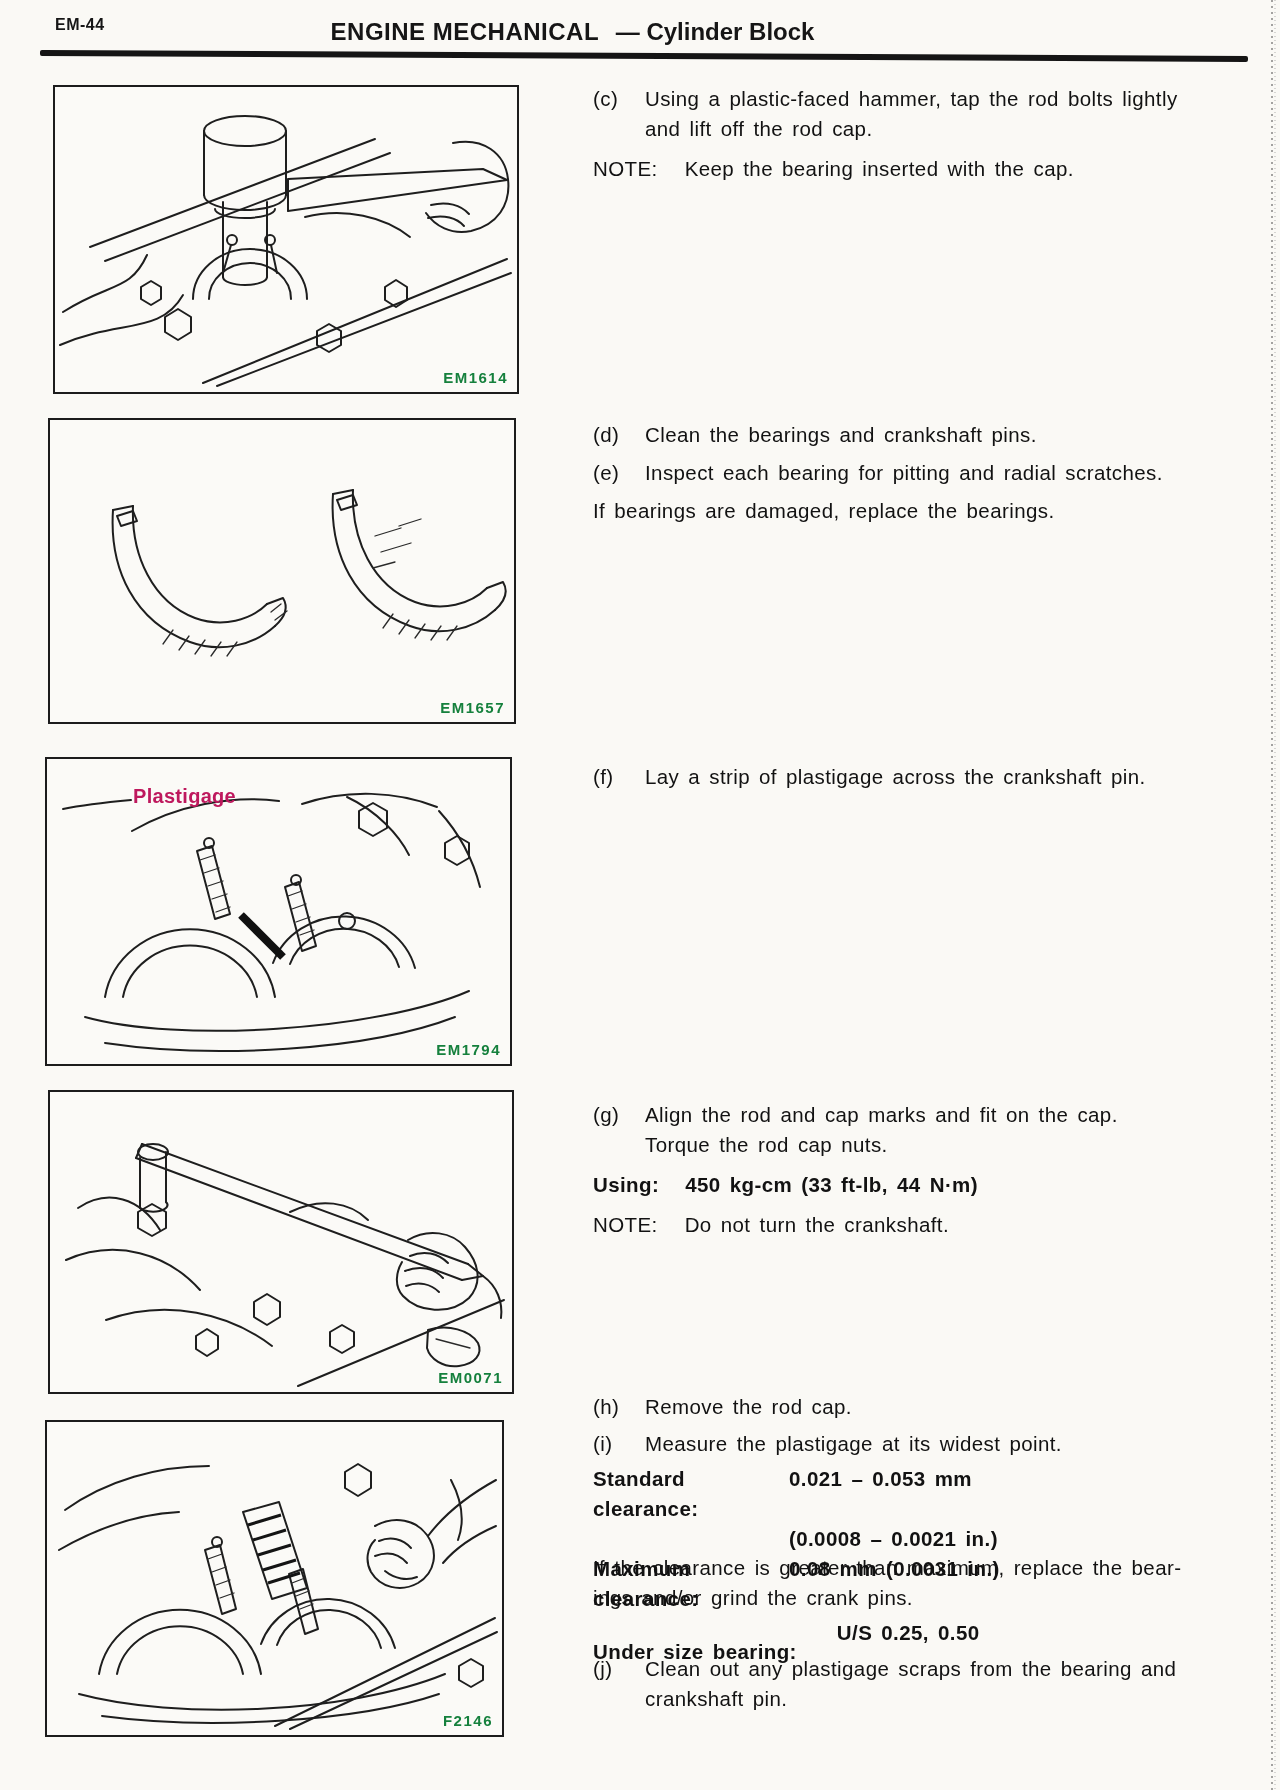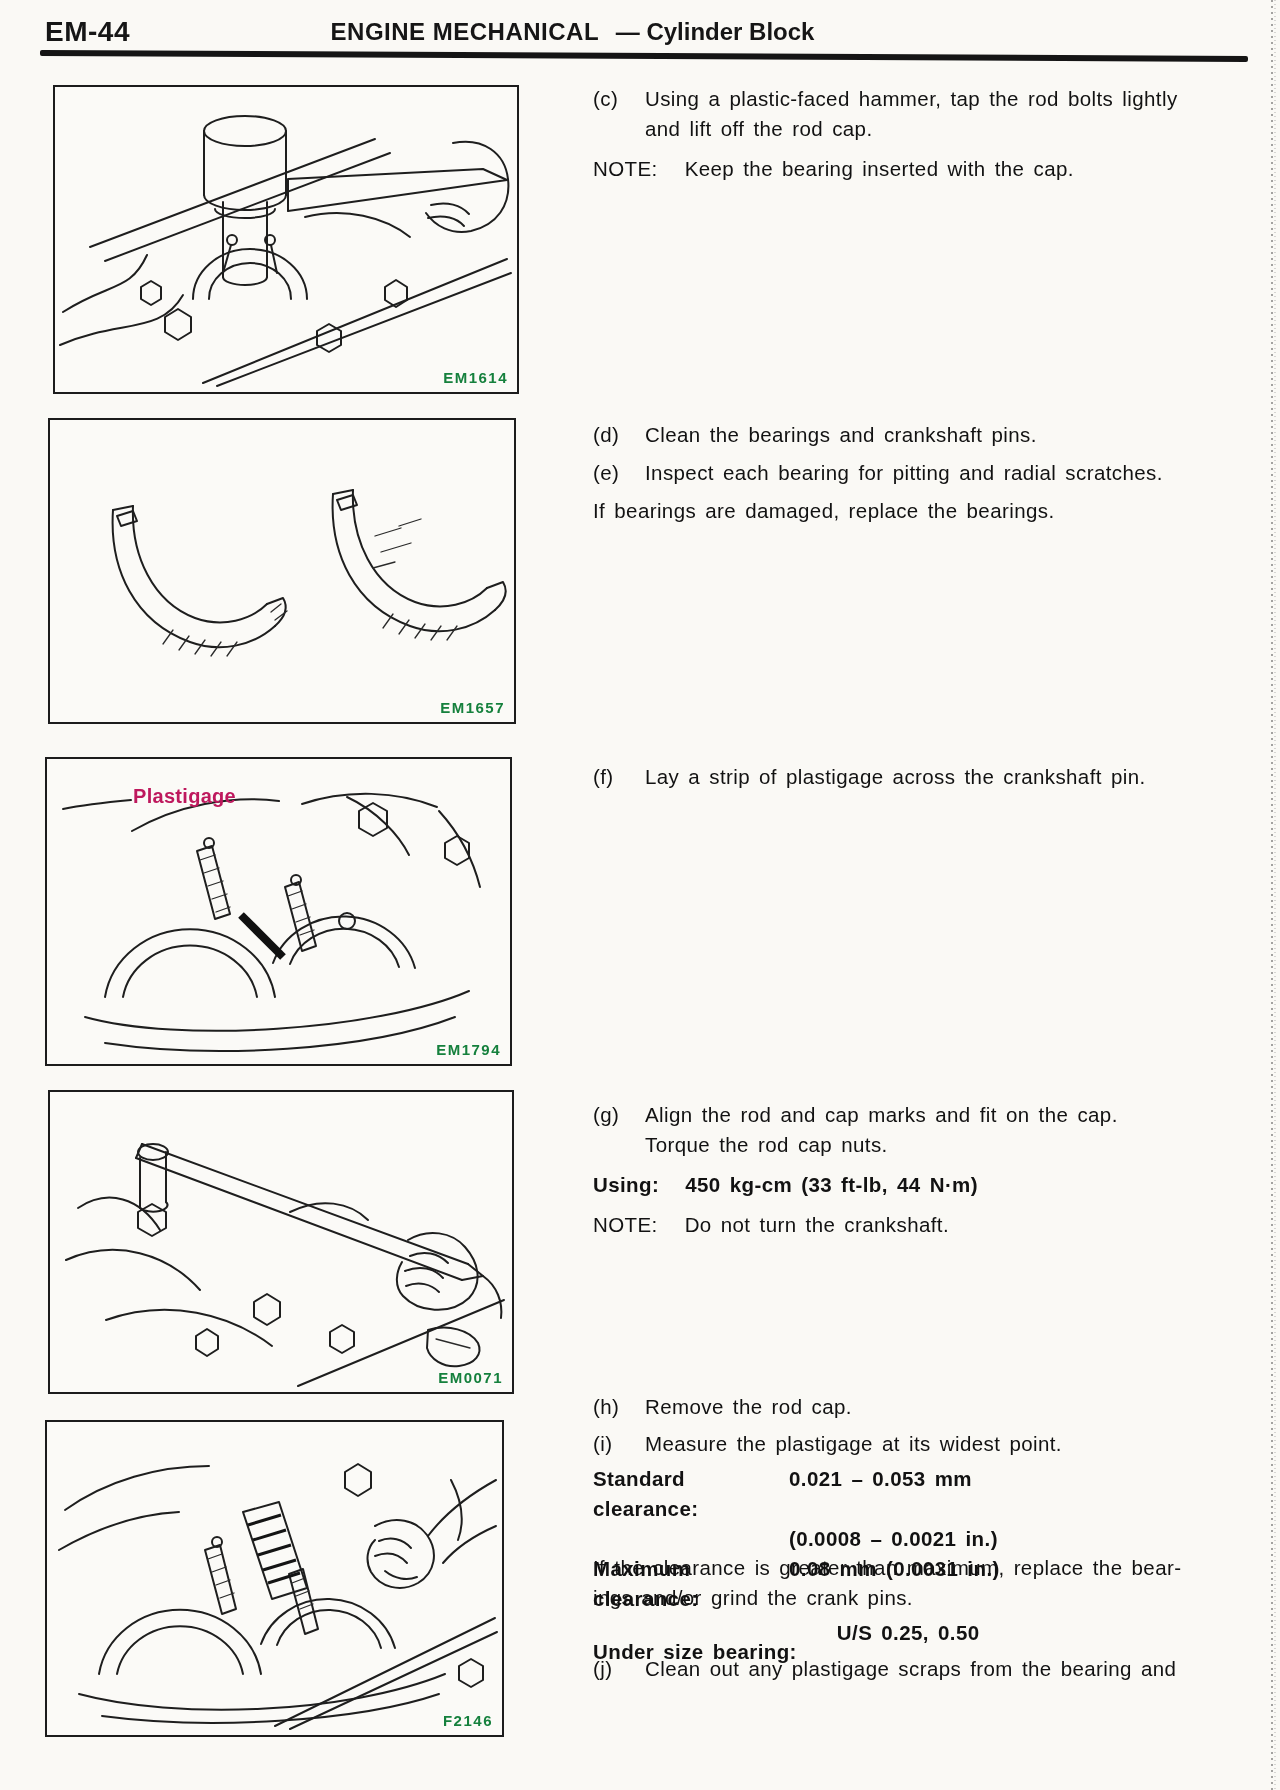--- a/index.html
+++ b/index.html
@@ -6,22 +6,22 @@
   .page{
     position:relative;
     width:1280px;height:1790px;
     background:#faf9f5;
     font-family:"Liberation Sans", sans-serif;
     color:#161616;
     overflow:hidden;
   }
   
   .hdr-code{
-    position:absolute;left:45px;top:16px;
-    font-size:28px;font-weight:bold;letter-spacing:.5px;
+    position:absolute;left:55px;top:16px;
+    font-size:16px;font-weight:bold;letter-spacing:.5px;
   }
   .hdr-title{
     position:absolute;left:0;top:18px;width:1145px;
     text-align:center;font-size:24px;white-space:nowrap;
   }
   .hdr-title .sect{font-weight:bold;letter-spacing:.5px;}
   .hdr-title .subsect{font-weight:600;margin-left:10px;}
   .hdr-rule{
     position:absolute;left:40px;top:50px;width:1208px;height:6px;
     background:#151515;border-radius:2px;
@@ -316,17 +316,18 @@
       <span class="kv-label" style="margin-right:40px;margin-top:19px;">Under size bearing:</span>
       <span class="kv-value">U/S 0.25, 0.50</span>
     </div>
   </div>
 
   <div class="text-block" style="top:1654px;">
     <div class="step">
       <span class="step-label">(j)</span>
       <span class="step-body">
         <div>Clean out any plastigage scraps from the bearing and</div>
+        <div>crankshaft pin.</div>
       </span>
     </div>
   </div>
 
 </div>
 
 </body></html>

